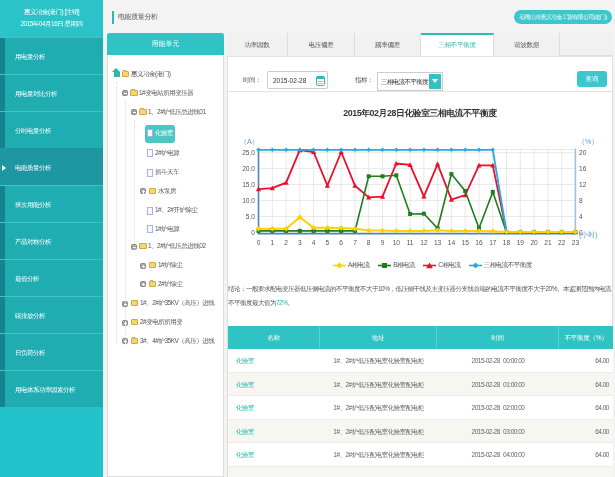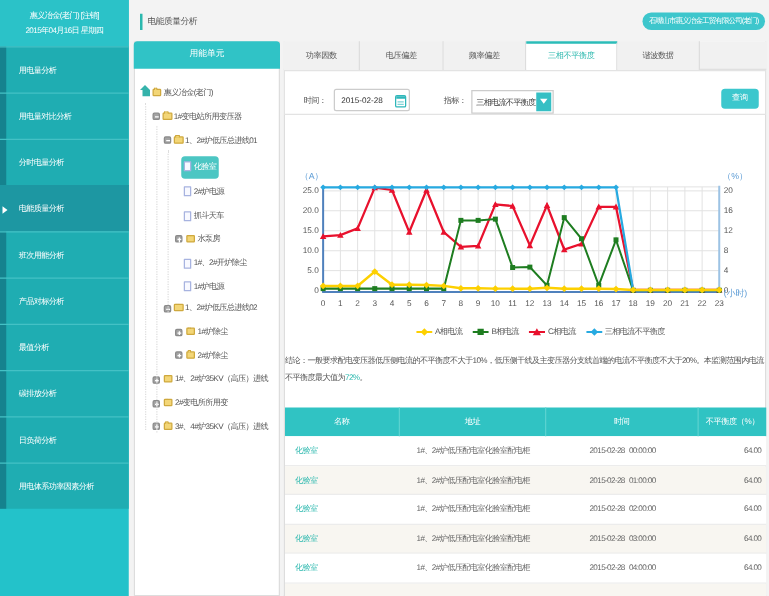--- a/index.html
+++ b/index.html
@@ -209,20 +209,21 @@
   <div id="dateinput">
       <span class="dtxt">2015-02-28</span>
       <span class="cal"></span>
     </div>
   <span class="flabel" style="left:355px">指标：</span>
   <div id="select">
       <span class="stxt">三相电流不平衡度</span>
       <span id="selbtn"></span>
     </div>
   <div id="qbtn">查询</div>
+  <div id="ctitle">2015年02月28日化验室三相电流不平衡度</div>
 <svg width="385" height="182" style="position:absolute;left:228px;top:96px">
 <line x1="30.5" y1="53.5" x2="30.5" y2="136.5" stroke="#e2e2e2" stroke-width="0.8"></line>
 <line x1="44.3" y1="53.5" x2="44.3" y2="136.5" stroke="#e2e2e2" stroke-width="0.8"></line>
 <line x1="58.1" y1="53.5" x2="58.1" y2="136.5" stroke="#e2e2e2" stroke-width="0.8"></line>
 <line x1="71.8" y1="53.5" x2="71.8" y2="136.5" stroke="#e2e2e2" stroke-width="0.8"></line>
 <line x1="85.6" y1="53.5" x2="85.6" y2="136.5" stroke="#e2e2e2" stroke-width="0.8"></line>
 <line x1="99.4" y1="53.5" x2="99.4" y2="136.5" stroke="#e2e2e2" stroke-width="0.8"></line>
 <line x1="113.2" y1="53.5" x2="113.2" y2="136.5" stroke="#e2e2e2" stroke-width="0.8"></line>
 <line x1="127.0" y1="53.5" x2="127.0" y2="136.5" stroke="#e2e2e2" stroke-width="0.8"></line>
 <line x1="140.7" y1="53.5" x2="140.7" y2="136.5" stroke="#e2e2e2" stroke-width="0.8"></line>

